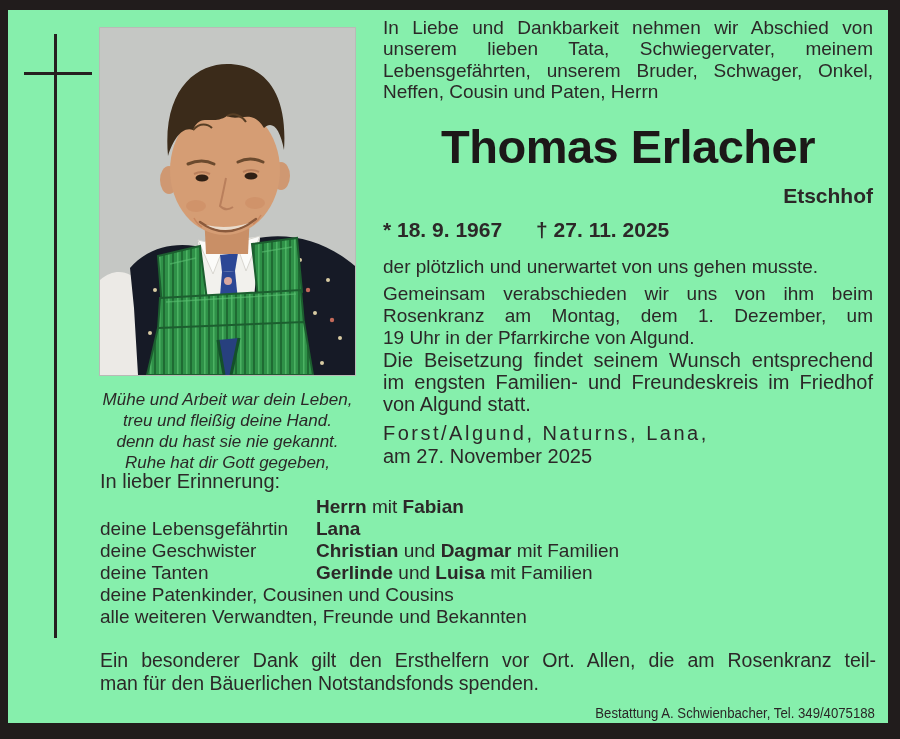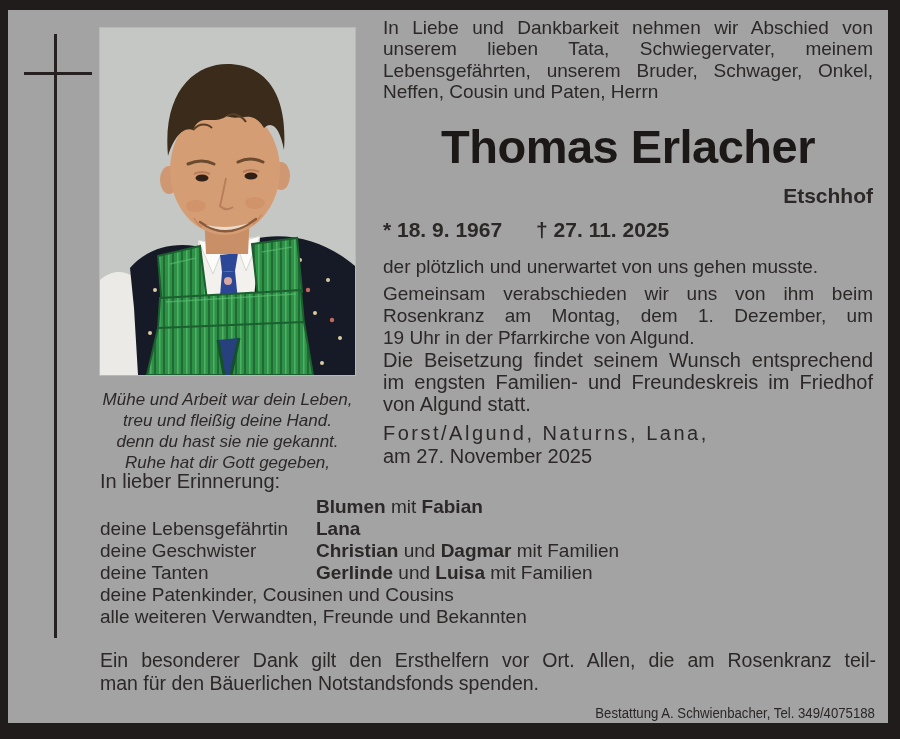--- a/index.html
+++ b/index.html
@@ -1,18 +1,18 @@
 <!DOCTYPE html>
 <html lang="de"><head>
 <meta charset="utf-8">
 <style>
   html,body{margin:0;padding:0;background:#555;}
   .page{
     position:relative;width:900px;height:739px;margin:0 auto;
-    background:#a3a3a3;overflow:hidden;
+    background:#86efac;overflow:hidden;
     font-family:"Liberation Sans","DejaVu Sans",sans-serif;
     color:#2c2828;
   }
   .frame{position:absolute;inset:0;border-style:solid;border-color:#211c1c;
          border-width:10px 12px 16px 8px;pointer-events:none;z-index:5;}
   
   .cross-v{position:absolute;left:54px;top:34px;width:3px;height:604px;background:#262020;}
   .cross-h{position:absolute;left:24px;top:72px;width:68px;height:3px;background:#262020;}
   
   .photo{position:absolute;left:100px;top:28px;width:255px;height:347px;outline:1px solid #b9bab6;}
@@ -171,21 +171,21 @@
       <div class="jline">Mühe und Arbeit war dein Leben,</div>
       <div class="jline">treu und fleißig deine Hand.</div>
       <div class="jline jlast">denn du hast sie nie gekannt.</div>
       <div class="jline">Ruhe hat dir Gott gegeben,</div>
     </div>
   <div class="abs remembrance">In lieber Erinnerung:</div>
 
   <div class="abs family">
       <div class="fam-row">
         <div class="fam-label"></div>
-        <div class="fam-value"><span class="b">Blumen</span><span> mit </span><span class="b">Fabian</span></div>
+        <div class="fam-value"><span class="b">Herrn</span><span> mit </span><span class="b">Fabian</span></div>
       </div>
       <div class="fam-row">
         <div class="fam-label">deine Lebensgefährtin</div>
         <div class="fam-value"><span class="b">Lana</span></div>
       </div>
       <div class="fam-row">
         <div class="fam-label">deine Geschwister</div>
         <div class="fam-value"><span class="b">Christian</span><span> und </span><span class="b">Dagmar</span><span> mit Familien</span></div>
       </div>
       <div class="fam-row">

